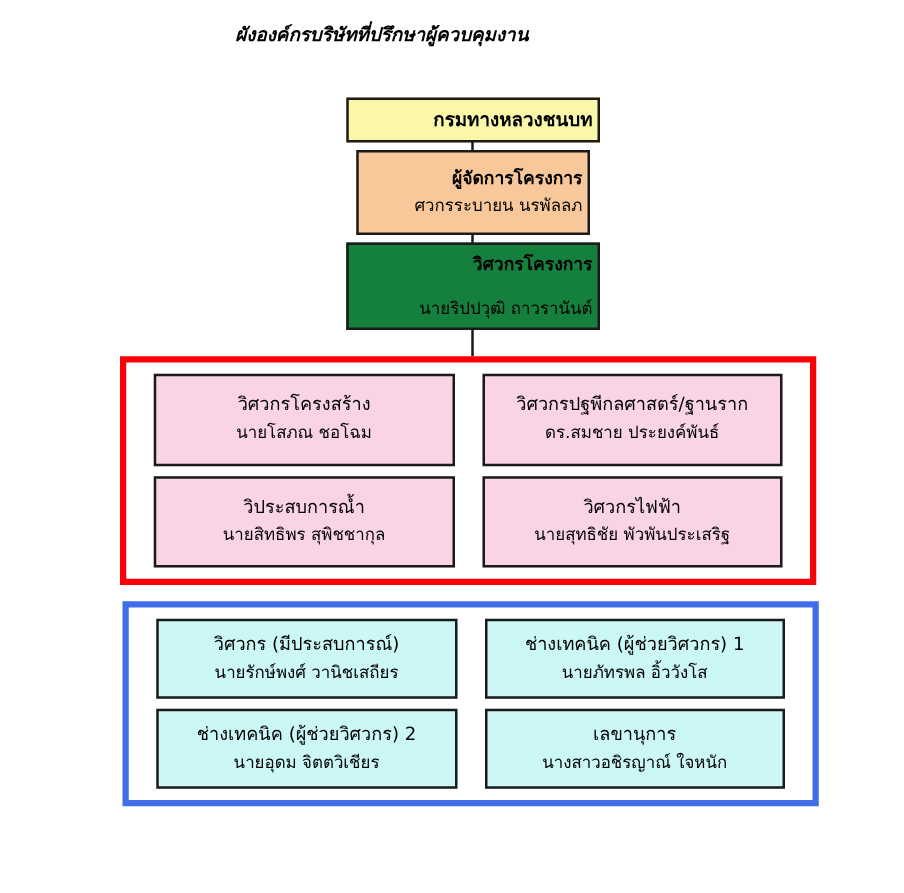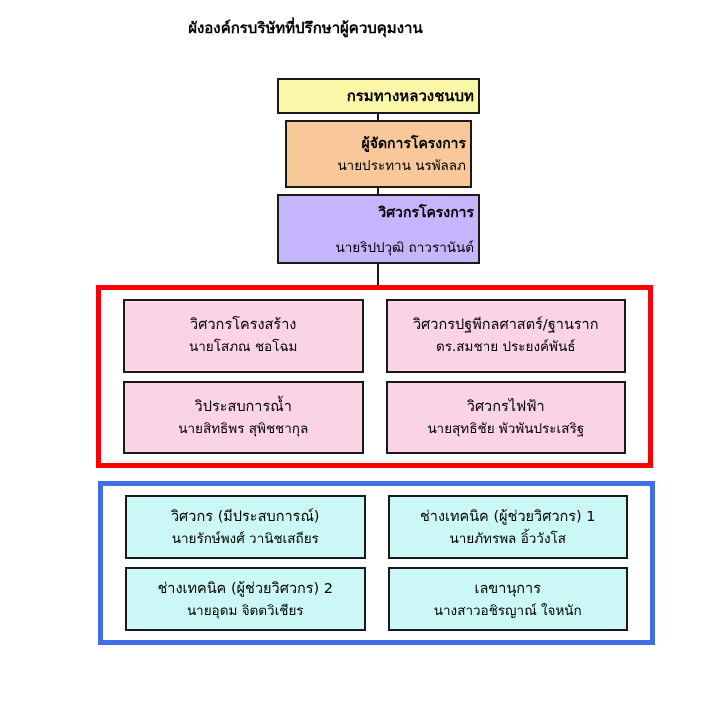--- a/index.html
+++ b/index.html
@@ -26,20 +26,21 @@
   .chart-title {
     position: absolute;
     left: 0;
     top: 18px;
     width: 611px;
     text-align: center;
     font-size: 15px;
     font-weight: bold;
     letter-spacing: 0px;
     line-height: 20px;
+    font-style: italic;
   }
 
   
   .node {
     position: absolute;
     box-sizing: border-box;
     border: 2px solid #1a1a1a;
     display: flex;
     flex-direction: column;
     align-items: flex-end;
@@ -77,21 +78,21 @@
     top: 120px;
     width: 187px;
     height: 68px;
     background: #f8c89b;
   }
   #node-project-engineer {
     left: 277px;
     top: 194px;
     width: 203px;
     height: 70px;
-    background: #c4b5fd;
+    background: #15803d;
     gap: 13px;
   }
 
   
   .connector-v {
     position: absolute;
     width: 2px;
     background: #1a1a1a;
   }
   #conn-dept-pm {
@@ -180,21 +181,21 @@
   <div class="chart-title">ผังองค์กรบริษัทที่ปรึกษาผู้ควบคุมงาน</div>
 
   <div class="node single" id="node-department">
     <div class="role">กรมทางหลวงชนบท</div>
   </div>
 
   <div class="connector-v" id="conn-dept-pm"></div>
 
   <div class="node" id="node-project-manager">
     <div class="role">ผู้จัดการโครงการ</div>
-    <div class="person">นายประทาน  นรพัลลภ</div>
+    <div class="person">ศวกรระบายน  นรพัลลภ</div>
   </div>
 
   <div class="connector-v" id="conn-pm-pe"></div>
 
   <div class="node" id="node-project-engineer">
     <div class="role">วิศวกรโครงการ</div>
     <div class="person">นายริปปวุฒิ ถาวรานันต์</div>
   </div>
 
   <div class="connector-v" id="conn-pe-red"></div>

